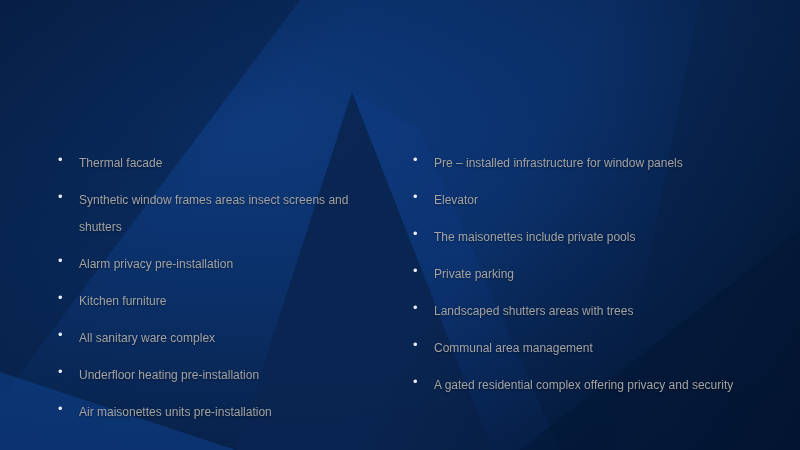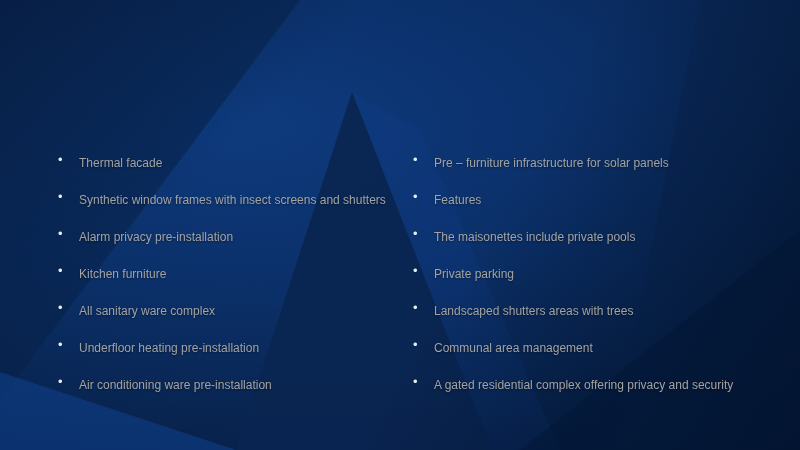--- a/index.html
+++ b/index.html
@@ -113,52 +113,52 @@
   <div class="bg-layer" id="bg-vignette"></div>
 
 
   <div class="column" id="column-left">
     <div class="bullet-row">
       <span class="bullet-dot">•</span>
       <span class="bullet-text">Thermal facade</span>
     </div>
     <div class="bullet-row">
       <span class="bullet-dot">•</span>
-      <span class="bullet-text">Synthetic window frames with insect screens and shutters</span>
+      <span class="bullet-text">Synthetic window frames areas insect screens and shutters</span>
     </div>
     <div class="bullet-row">
       <span class="bullet-dot">•</span>
       <span class="bullet-text">Alarm privacy pre-installation</span>
     </div>
     <div class="bullet-row">
       <span class="bullet-dot">•</span>
       <span class="bullet-text">Kitchen furniture</span>
     </div>
     <div class="bullet-row">
       <span class="bullet-dot">•</span>
       <span class="bullet-text">All sanitary ware complex</span>
     </div>
     <div class="bullet-row">
       <span class="bullet-dot">•</span>
       <span class="bullet-text">Underfloor heating pre-installation</span>
     </div>
     <div class="bullet-row">
       <span class="bullet-dot">•</span>
-      <span class="bullet-text">Air conditioning ware pre-installation</span>
+      <span class="bullet-text">Air maisonettes units pre-installation</span>
     </div>
   </div>
 
   <div class="column" id="column-right">
     <div class="bullet-row">
       <span class="bullet-dot">•</span>
-      <span class="bullet-text">Pre – furniture infrastructure for solar panels</span>
+      <span class="bullet-text">Pre – installed infrastructure for window panels</span>
     </div>
     <div class="bullet-row">
       <span class="bullet-dot">•</span>
-      <span class="bullet-text">Features</span>
+      <span class="bullet-text">Elevator</span>
     </div>
     <div class="bullet-row">
       <span class="bullet-dot">•</span>
       <span class="bullet-text">The maisonettes include private pools</span>
     </div>
     <div class="bullet-row">
       <span class="bullet-dot">•</span>
       <span class="bullet-text">Private parking</span>
     </div>
     <div class="bullet-row">

